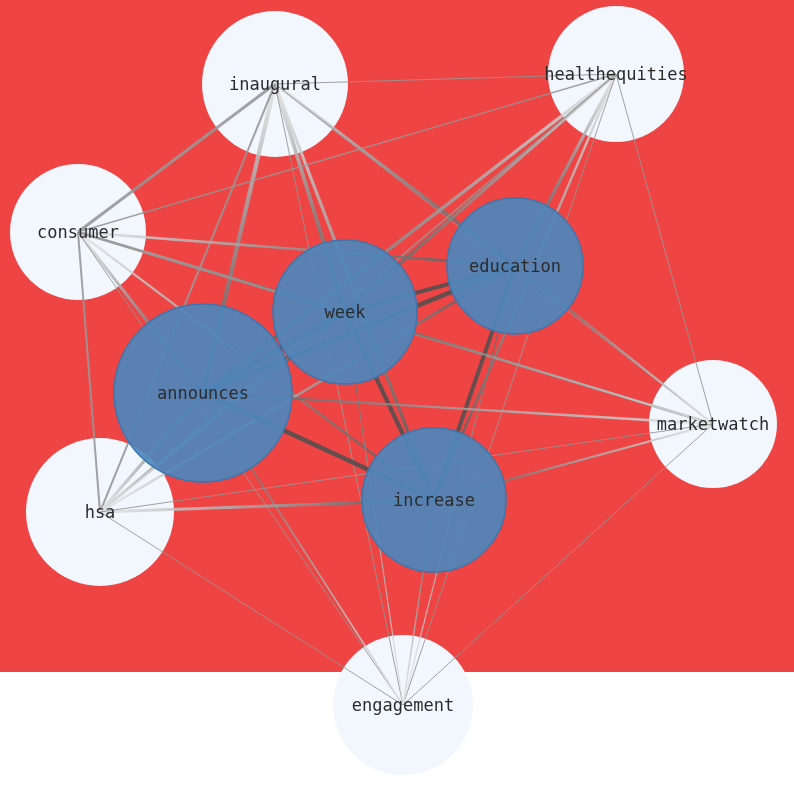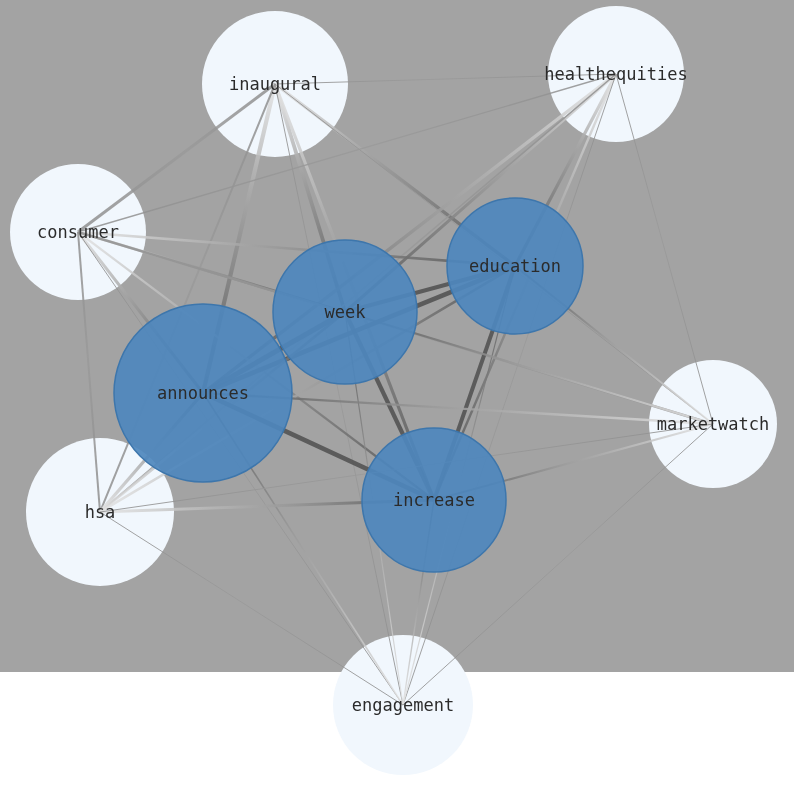--- a/index.html
+++ b/index.html
@@ -10,21 +10,21 @@
   body {
     width: 794px;
     height: 790px;
     overflow: hidden;
     font-family: "DejaVu Sans Mono", "Liberation Mono", monospace;
   }
   #graph-root {
     position: relative;
     width: 794px;
     height: 672px;
-    background: #a3a3a3;
+    background: #ef4444;
     text-align: right;
   }
   svg#network-svg {
     position: absolute;
     top: 0;
     left: 0;
     width: 794px;
     height: 790px;
     display: block;
   }

